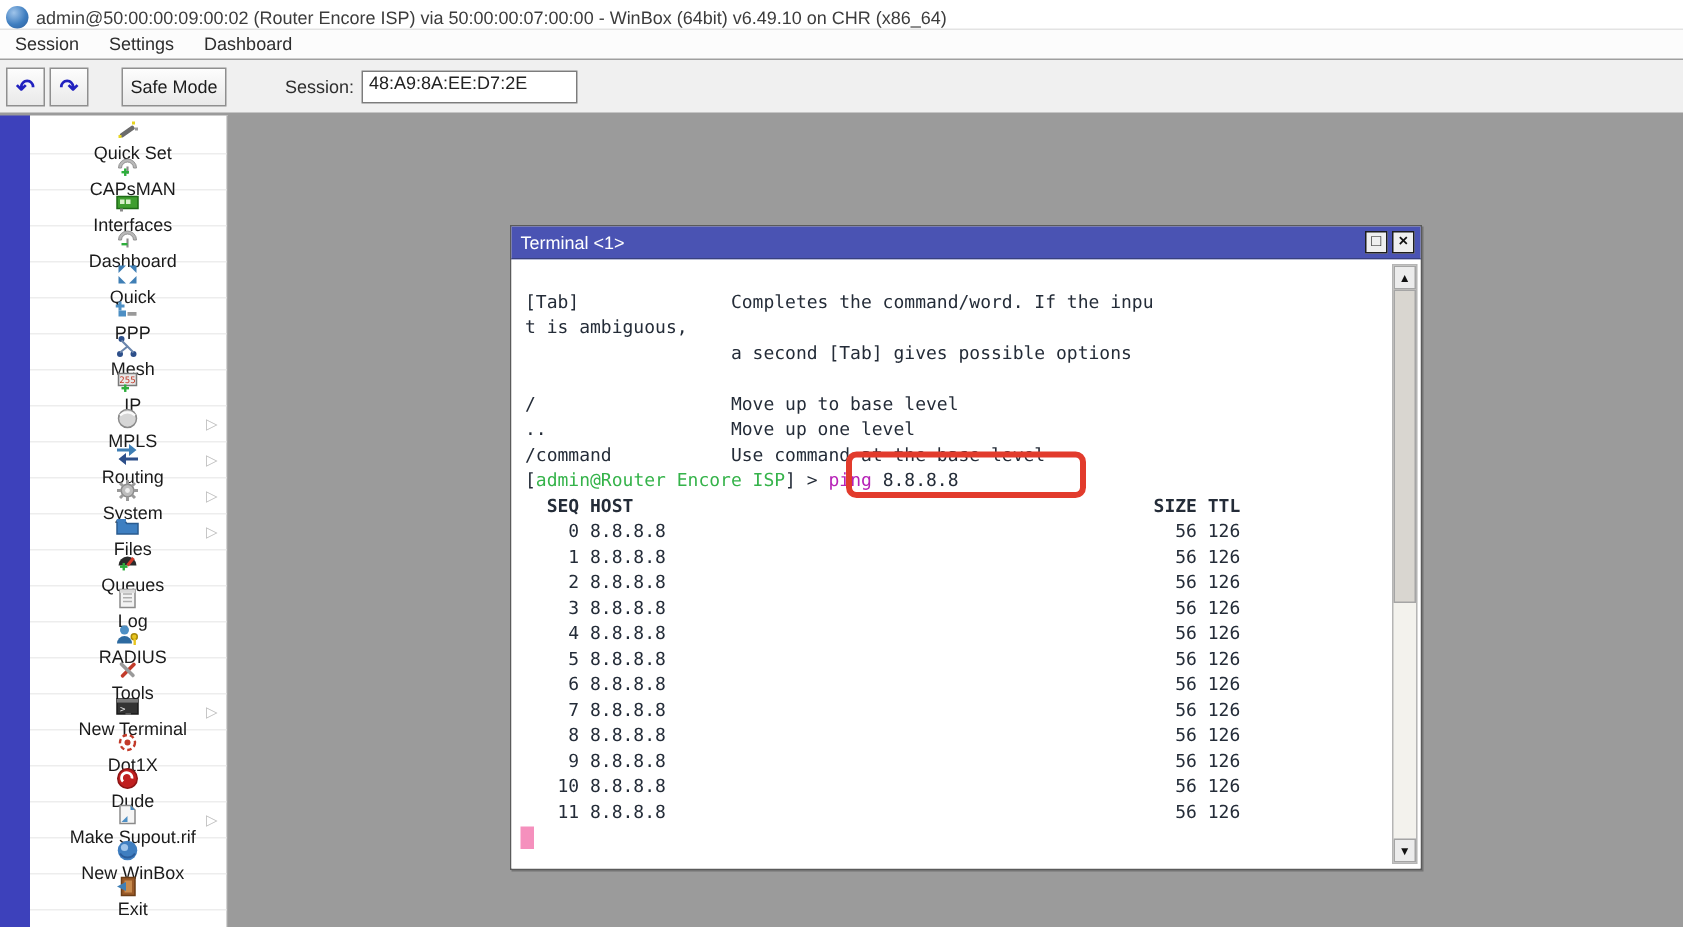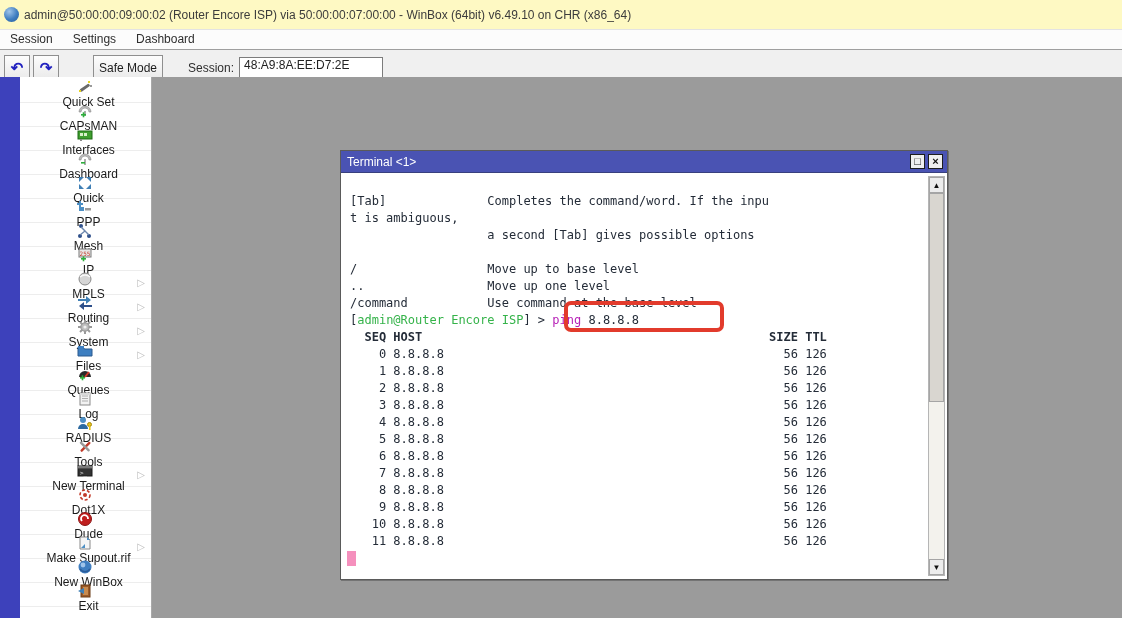--- a/index.html
+++ b/index.html
@@ -1,33 +1,33 @@
 <!DOCTYPE html>
 <html><head>
 <meta charset="utf-8">
 <style>
   * { margin:0; padding:0; box-sizing:border-box; }
   html,body { width:1122px; height:618px; overflow:hidden;
     font-family:"Liberation Sans", sans-serif; font-size:12px; background:#9b9b9b; }
 
   
-  .titlebar { height:30px; background:#fef9c3; display:flex; align-items:center;
+  .titlebar { height:20px; background:#ffffff; display:flex; align-items:flex-end;
     padding-left:4px; color:#3c3c3c; border-bottom:1px solid #e3e3e3; }
   .app-logo { width:15px; height:15px; border-radius:50%;
     background:radial-gradient(circle at 35% 30%, #9fc4ea 0%, #3f7ec0 55%, #2a5c9a 100%);
     margin-right:5px; flex:0 0 auto; }
   .menubar { height:20px; background:#fcfcfc; display:flex; align-items:center;
     border-bottom:1px solid #9f9f9f; }
   .menubar .mitem { padding:2px 10px 3px 10px; color:#2e2e2e; cursor:default; }
   .toolbar { height:35px; background:#f0f0f0; display:flex; align-items:center; padding-left:4px; }
   .tbtn { height:26px; border:1px solid #8f8f8f; background:linear-gradient(#fdfdfd,#e9e9e9);
     display:flex; align-items:center; justify-content:center; margin-right:3px; }
   .tbtn.sq { width:26px; color:#2121bf; font-size:15px; font-weight:bold; }
-  .tbtn.safe { width:70px; margin-left:31px; color:#1d1d1d; }
-  .session-label { margin-left:22px; margin-right:5px; color:#2e2e2e; }
+  .tbtn.safe { width:70px; margin-left:19px; color:#1d1d1d; }
+  .session-label { margin-left:36px; margin-right:5px; color:#2e2e2e; }
   .session-field { width:144px; height:22px; background:#ffffff; border:1px solid #7c7c7c;
     display:flex; align-items:flex-start; padding-left:4px; color:#222; }
 
   
   .content { position:absolute; top:77px; left:0; right:0; bottom:0; display:flex; }
   .bluestrip { width:20px; background:#3d41bb; position:relative; flex:0 0 auto; }
   .brand-vert { position:absolute; left:1px; bottom:4px; transform-origin:0 100%;
     transform:rotate(-90deg); color:#c9c9de; font-size:15px; letter-spacing:1px;
     white-space:nowrap; font-weight:bold; }
   .sidebar { width:132px; background:#ffffff; border-right:1px solid #a9a9a9; flex:0 0 auto; }

